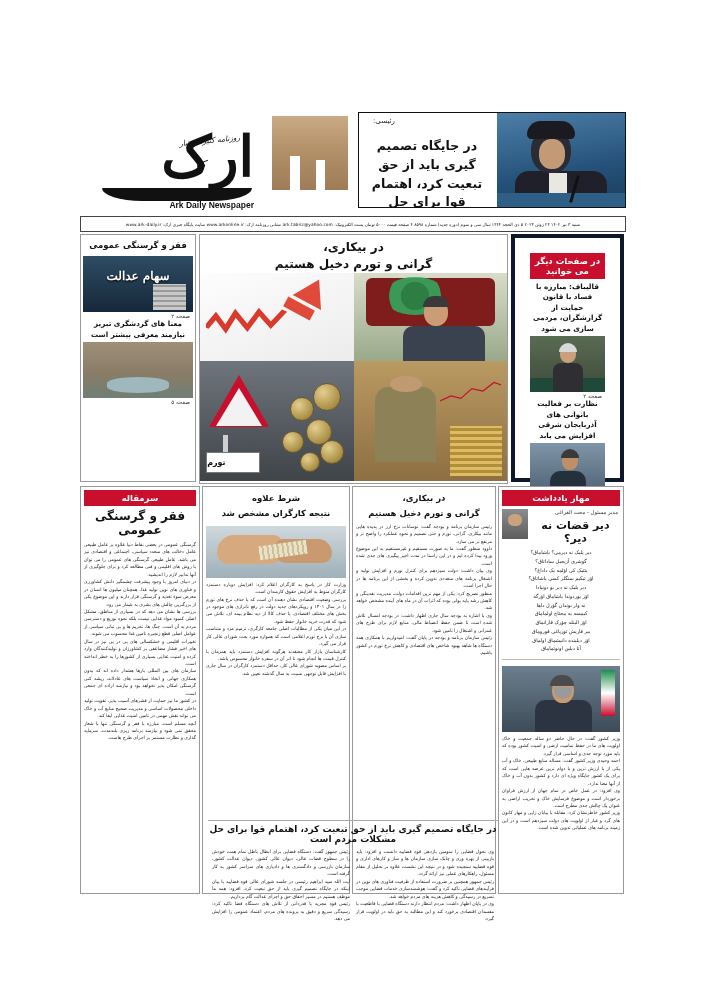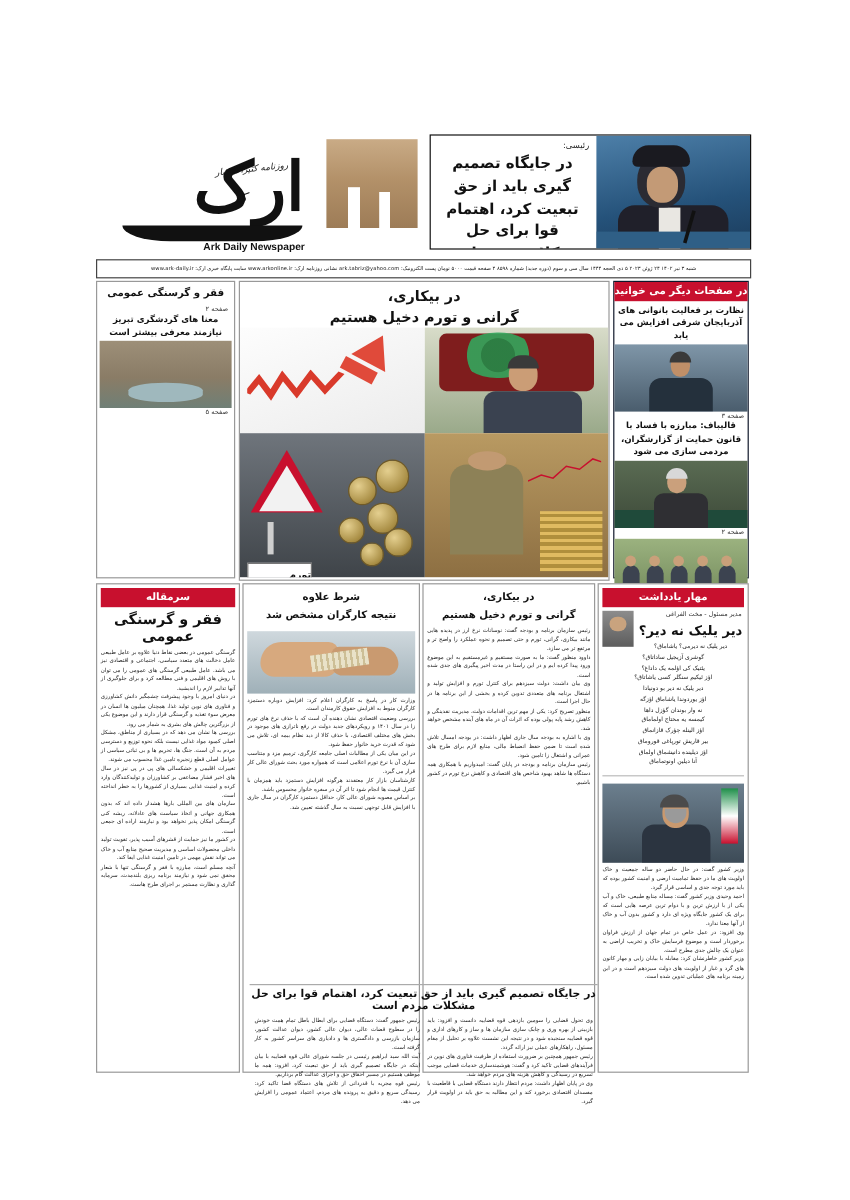--- a/index.html
+++ b/index.html
@@ -20,38 +20,38 @@
   .np-en{position:absolute;right:10px;bottom:4px;font-size:8.5px;font-weight:700;font-family:"Liberation Sans",sans-serif;color:#111;direction:ltr;}
 
   .kiosk{width:92px;position:relative;overflow:hidden;}
   .kiosk .tower{position:absolute;left:8px;top:8px;width:76px;height:74px;
      background:linear-gradient(180deg,#c9ab86 0%,#b39169 45%,#9d7c57 100%);}
   .kiosk .gap{position:absolute;background:#fff;}
   .kiosk .sky{position:absolute;left:0;top:0;width:92px;height:92px;background:#fff;}
 
   .lead{flex:1;border:1px solid #111;margin:4px 4px 6px 2px;display:flex;flex-direction:row-reverse;overflow:hidden;}
   .lead-txt{flex:1;padding:4px 6px 2px 4px;text-align:center;}
-  .lead-kicker{font-size:7px;color:#222;margin-bottom:2px;text-align:right;padding-left:10px;}
+  .lead-kicker{font-size:7px;color:#222;margin-bottom:12px;text-align:left;padding-left:10px;}
   .lead-h{font-size:12.5px;font-weight:700;line-height:1.5;color:#111;}
   .lead-photo{width:128px;background:linear-gradient(170deg,#4d7fa8,#25527a 60%,#1b3c5c);position:relative;overflow:hidden;}
   .lp-head{position:absolute;left:34px;top:14px;width:40px;height:46px;background:#2b2b33;border-radius:50% 50% 45% 45%;}
   .lp-face{position:absolute;left:42px;top:26px;width:26px;height:30px;background:#c39a76;border-radius:45%;}
   .lp-turb{position:absolute;left:30px;top:8px;width:48px;height:18px;background:#1a1a20;border-radius:24px 24px 8px 8px;}
   .lp-body{position:absolute;left:18px;top:58px;width:92px;height:52px;background:#20202a;border-radius:14px 14px 0 0;}
   .lp-shirt{position:absolute;left:52px;top:60px;width:18px;height:36px;background:#e9e7e2;}
   .lp-desk{position:absolute;left:0;bottom:0;width:128px;height:14px;background:#2f5f86;}
   .lp-mic{position:absolute;left:76px;top:62px;width:3px;height:28px;background:#111;transform:rotate(16deg);}
 
   .infobar{position:absolute;left:2px;top:108px;width:544px;height:14px;border:1px solid #444;
            display:flex;align-items:center;justify-content:center;background:#fff;overflow:hidden;}
   .infobar span{font-size:4.3px;color:#111;white-space:nowrap;letter-spacing:.1px;}
 
   
   .upper{position:absolute;left:2px;top:126px;width:544px;height:248px;}
-  .col-left{position:absolute;right:0;top:0;width:113px;height:248px;border:1px solid #0f172a;background:#fff;padding:0;box-sizing:border-box;}
+  .col-left{position:absolute;right:0;top:0;width:113px;height:248px;border:4px solid #0f172a;background:#fff;padding:15px;box-sizing:border-box;}
   .col-right{position:absolute;left:0;top:0;width:116px;height:248px;border:1px solid #999;background:#fff;padding:2px;box-sizing:border-box;}
   .hero{position:absolute;left:119px;right:116px;top:0;height:248px;border:1px solid #999;background:#fff;overflow:hidden;}
 
   .redbar{background:#c8102e;color:#fff;font-size:8.5px;font-weight:700;text-align:center;padding:3px 0;margin-bottom:3px;}
   .side-h{font-size:7.2px;font-weight:700;line-height:1.45;text-align:center;color:#111;padding:0 2px;}
   .side-pg{font-size:5.5px;color:#333;text-align:right;padding:1px 3px 0 0;}
   .thumb{width:100%;height:56px;margin-top:2px;position:relative;overflow:hidden;}
 
   .t-ghalibaf{background:linear-gradient(180deg,#5a6b53,#3d4a39);}
   .t-ghalibaf .h{position:absolute;left:40%;top:16%;width:16px;height:18px;background:#caa07c;border-radius:46%;}
@@ -102,21 +102,21 @@
   .h-tr .face{position:absolute;left:46%;top:30%;width:24px;height:27px;background:#cb9d76;border-radius:46%;}
   .h-tr .hair{position:absolute;left:45%;top:26%;width:26px;height:11px;background:#3a3a3a;border-radius:12px 12px 0 0;}
   .h-tr .suit{position:absolute;left:32%;top:60%;width:54%;height:40%;background:#3a4250;border-radius:10px 10px 0 0;}
 
   .sign{position:absolute;left:6%;top:12%;width:0;height:0;border-left:30px solid transparent;
         border-right:30px solid transparent;border-bottom:52px solid #c8102e;}
   .sign-in{position:absolute;left:6%;top:12%;margin-left:7px;margin-top:13px;width:0;height:0;
         border-left:23px solid transparent;border-right:23px solid transparent;border-bottom:38px solid #f2f2f2;}
   .sign-post{position:absolute;left:15%;top:62%;width:5px;height:22%;background:#cfcfcf;}
   .sign-plate{position:absolute;left:4%;top:76%;width:34%;height:16%;background:#fff;border:1px solid #777;
-        display:flex;align-items:center;justify-content:flex-start;margin-top:17px;}
+        display:flex;align-items:center;justify-content:flex-end;}
   .sign-plate span{font-size:8px;font-weight:700;color:#111;letter-spacing:2px;}
   .coin{position:absolute;border-radius:50%;background:radial-gradient(circle at 35% 32%,#e4cf8f,#a98e45 70%,#7c662f);
         border:1px solid #6f5a28;}
   .shopper{position:absolute;left:14%;top:22%;width:40%;height:62%;background:#8d8157;border-radius:14px 14px 0 0;}
   .shopper i{position:absolute;left:24%;top:-16%;width:52%;height:22%;background:#c29a72;border-radius:50%;display:block;}
   .goldstack{position:absolute;right:3%;bottom:4%;width:34%;height:42%;
         background:repeating-linear-gradient(0deg,#e0bb61 0 3px,#b08f3c 3px 6px);}
   .redline{position:absolute;right:4%;top:16%;width:40%;height:34%;}
 
   
@@ -200,38 +200,38 @@
     <div class="infobar">
       <span>شنبه ۳ تیر ۱۴۰۲ ۲۴ ژوئن ۲۰۲۳ ۵ ذی الحجه ۱۴۴۴ سال سی و سوم (دوره جدید) شماره ۸۵۹۸ ۴ صفحه قیمت ۵۰۰۰ تومان پست الکترونیک: ark.tabriz@yahoo.com نشانی روزنامه ارک: www.arkonline.ir سایت پایگاه خبری ارک: www.ark-daily.ir</span>
     </div>
 
     <div class="upper">
 
       <div class="col-left">
         <div class="redbar">در صفحات دیگر می خوانید</div>
 
         <div>
-          <div class="side-h">نظارت بر فعالیت بانوانی های آذربایجان شرقی افزایش می یابد</div>
-          <div class="thumb t-nazari">
-            <div class="b"></div>
-              <div class="h"></div>
-              <div class="hr"></div>
-          </div>
-          <div class="side-pg">صفحه ۳</div>
-        </div>
-
-        <div>
           <div class="side-h">قالیباف: مبارزه با فساد با قانون حمایت از گزارشگران، مردمی سازی می شود</div>
           <div class="thumb t-ghalibaf">
             <div class="desk"></div>
               <div class="b"></div>
               <div class="h"></div>
               <div class="hr"></div>
           </div>
           <div class="side-pg">صفحه ۲</div>
+        </div>
+
+        <div>
+          <div class="side-h">نظارت بر فعالیت بانوانی های آذربایجان شرقی افزایش می یابد</div>
+          <div class="thumb t-nazari">
+            <div class="b"></div>
+              <div class="h"></div>
+              <div class="hr"></div>
+          </div>
+          <div class="side-pg">صفحه ۳</div>
         </div>
 
         <div>
           <div class="thumb t-retire">
             <span class="p" style="left:6%">
                 <i></i>
               </span>
               <span class="p" style="left:24%">
                 <i></i>
               </span>
@@ -299,20 +299,24 @@
             </svg>
           </div>
         </div>
       </div>
 
       <div class="col-right">
         <div class="sec-h">فقر و گرسنگی عمومی</div>
 
 
         <div>
+          <div class="thumb t-saham">
+            <div class="lbl">سهام عدالت</div>
+            <div class="coins"></div>
+          </div>
           <div class="side-pg">صفحه ۲</div>
           <div class="side-h">معنا های گردشگری تبریز نیازمند معرفی بیشتر است</div>
         </div>
 
         <div>
           <div class="thumb t-tabriz">
             <div class="lake"></div>
           </div>
           <div class="side-pg">صفحه ۵</div>
         </div>
@@ -320,21 +324,21 @@
     </div>
 
     <div class="lower">
 
       <div class="lw lw-a">
         <div class="redbar">مهار یادداشت</div>
         <div class="mugshot">
             <i></i>
           </div>
         <div class="byline">مدیر مسئول - مخت الفراغی</div>
-        <div class="big-q">دیر یلیک نه دیر؟</div>
+        <div class="big-q">دیر قضات نه دیر؟</div>
         <div class="poem" style="white-space:pre-line">دیر یلیک نه دیرمی؟ یاشاماق؟
 گوشری آزیجیل ساداتاق؟
 یئتیک کی اؤلمه یک داداغ؟
 اؤز ئیکیم سنگلر کسی یاشاتاق؟
 دیر یلیک نه دیر بو دونیادا
 اؤز یوردوندا یاشاماق اؤزگه
 نه وار بوندان گؤزل داها
 کیمسه یه محتاج اولماماق
 اؤز الینله چؤرک قازانماق
 بیر قاریش تورپاغی قوروماق

